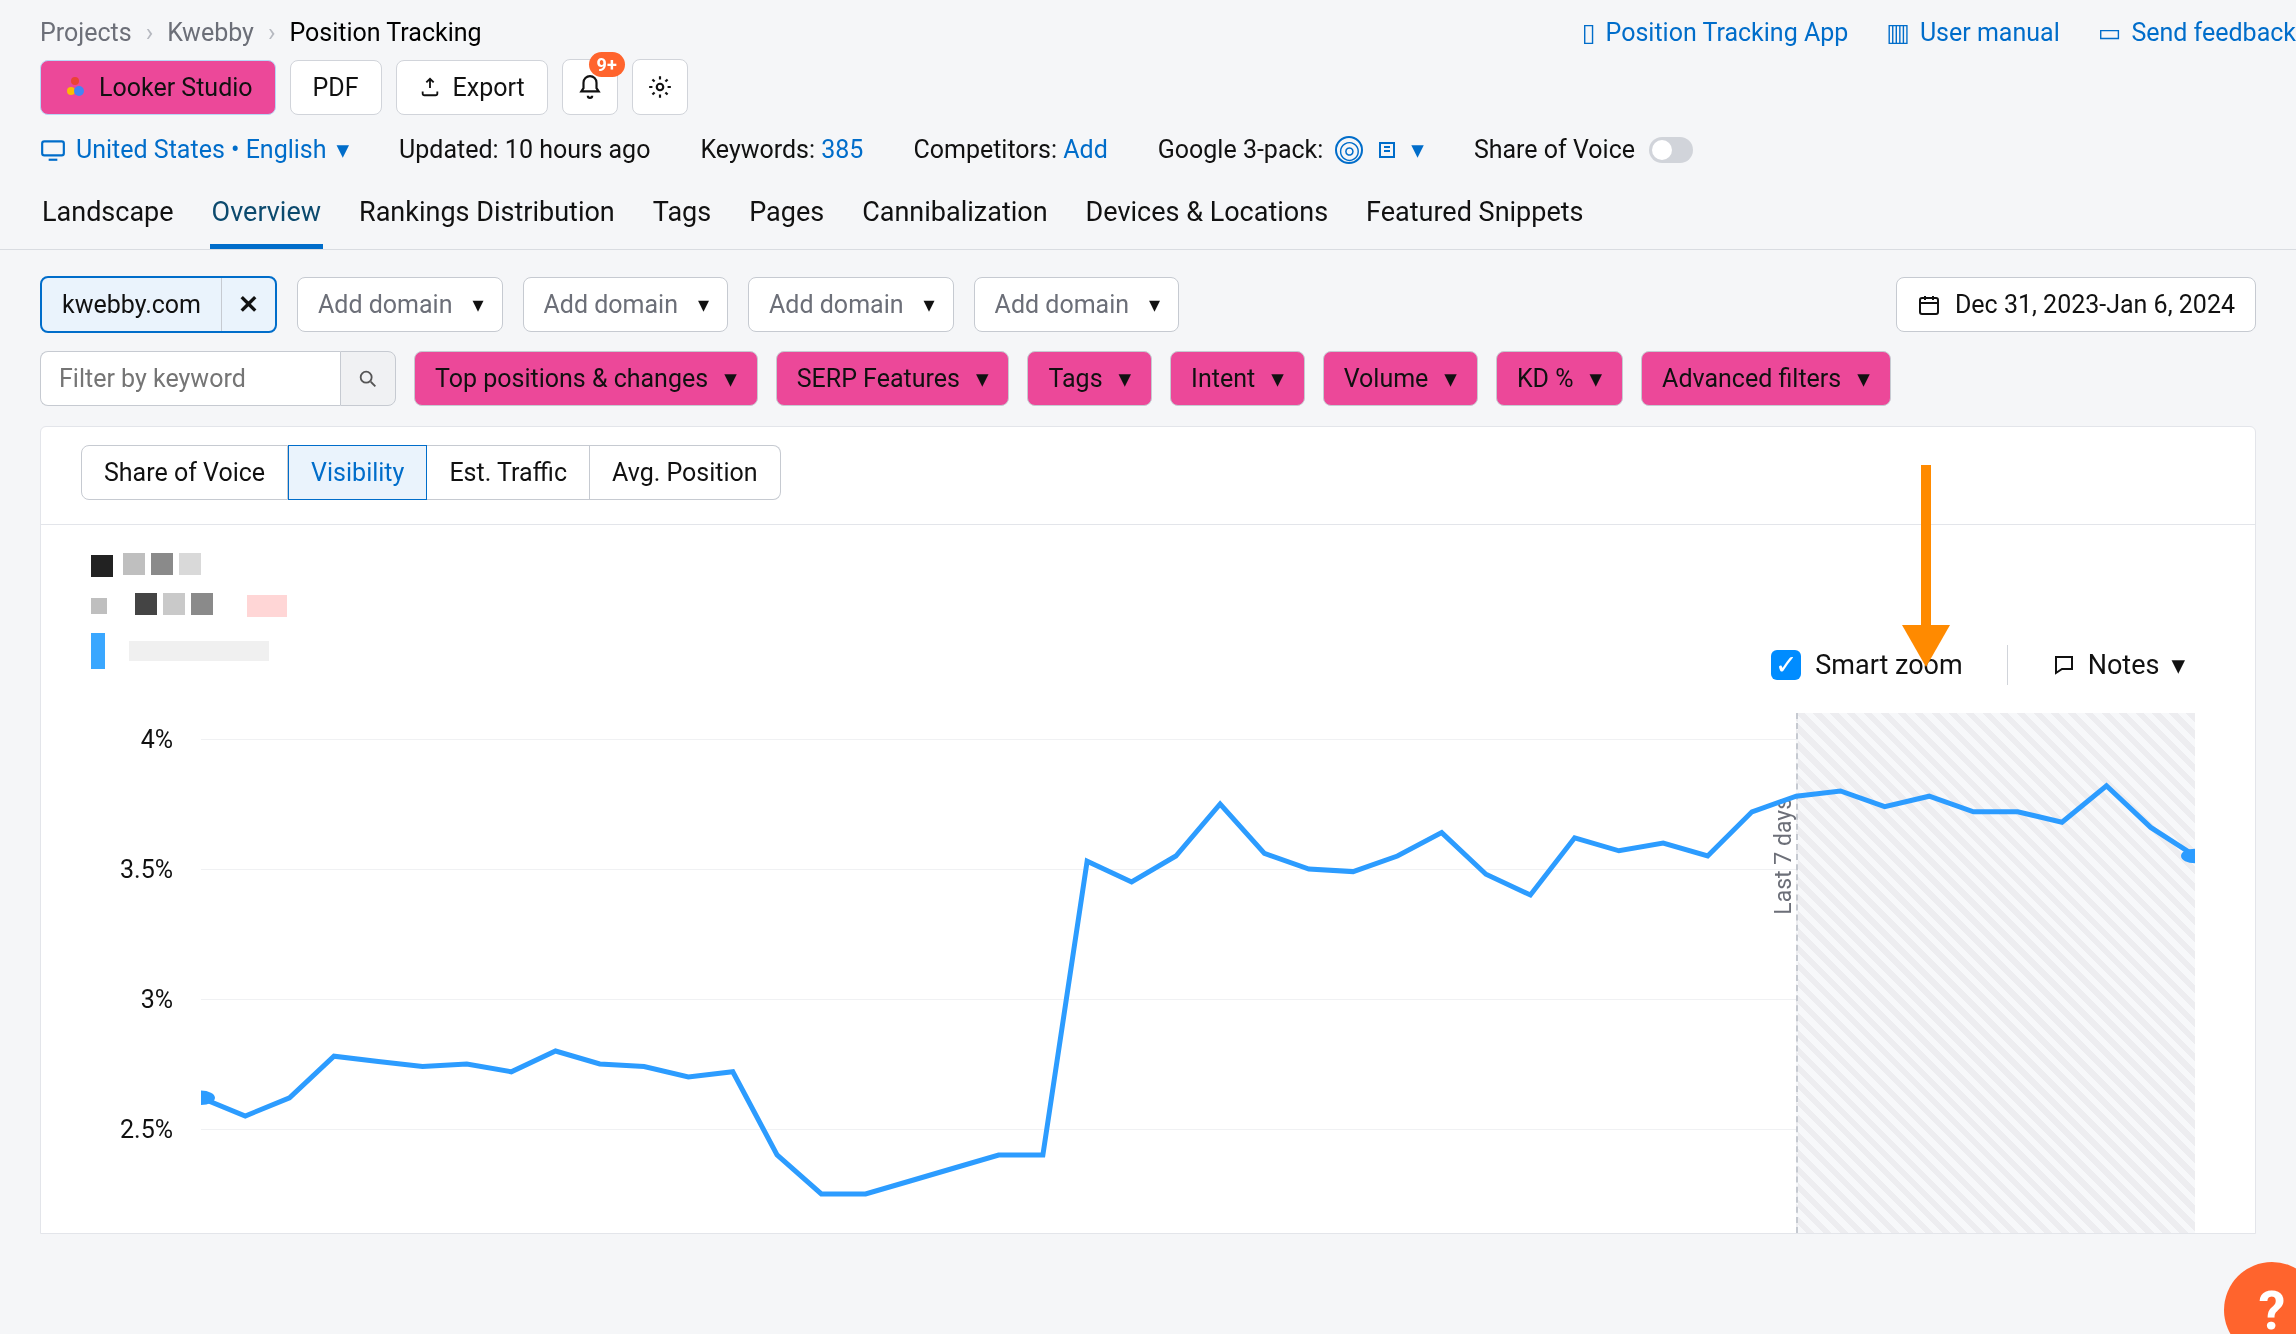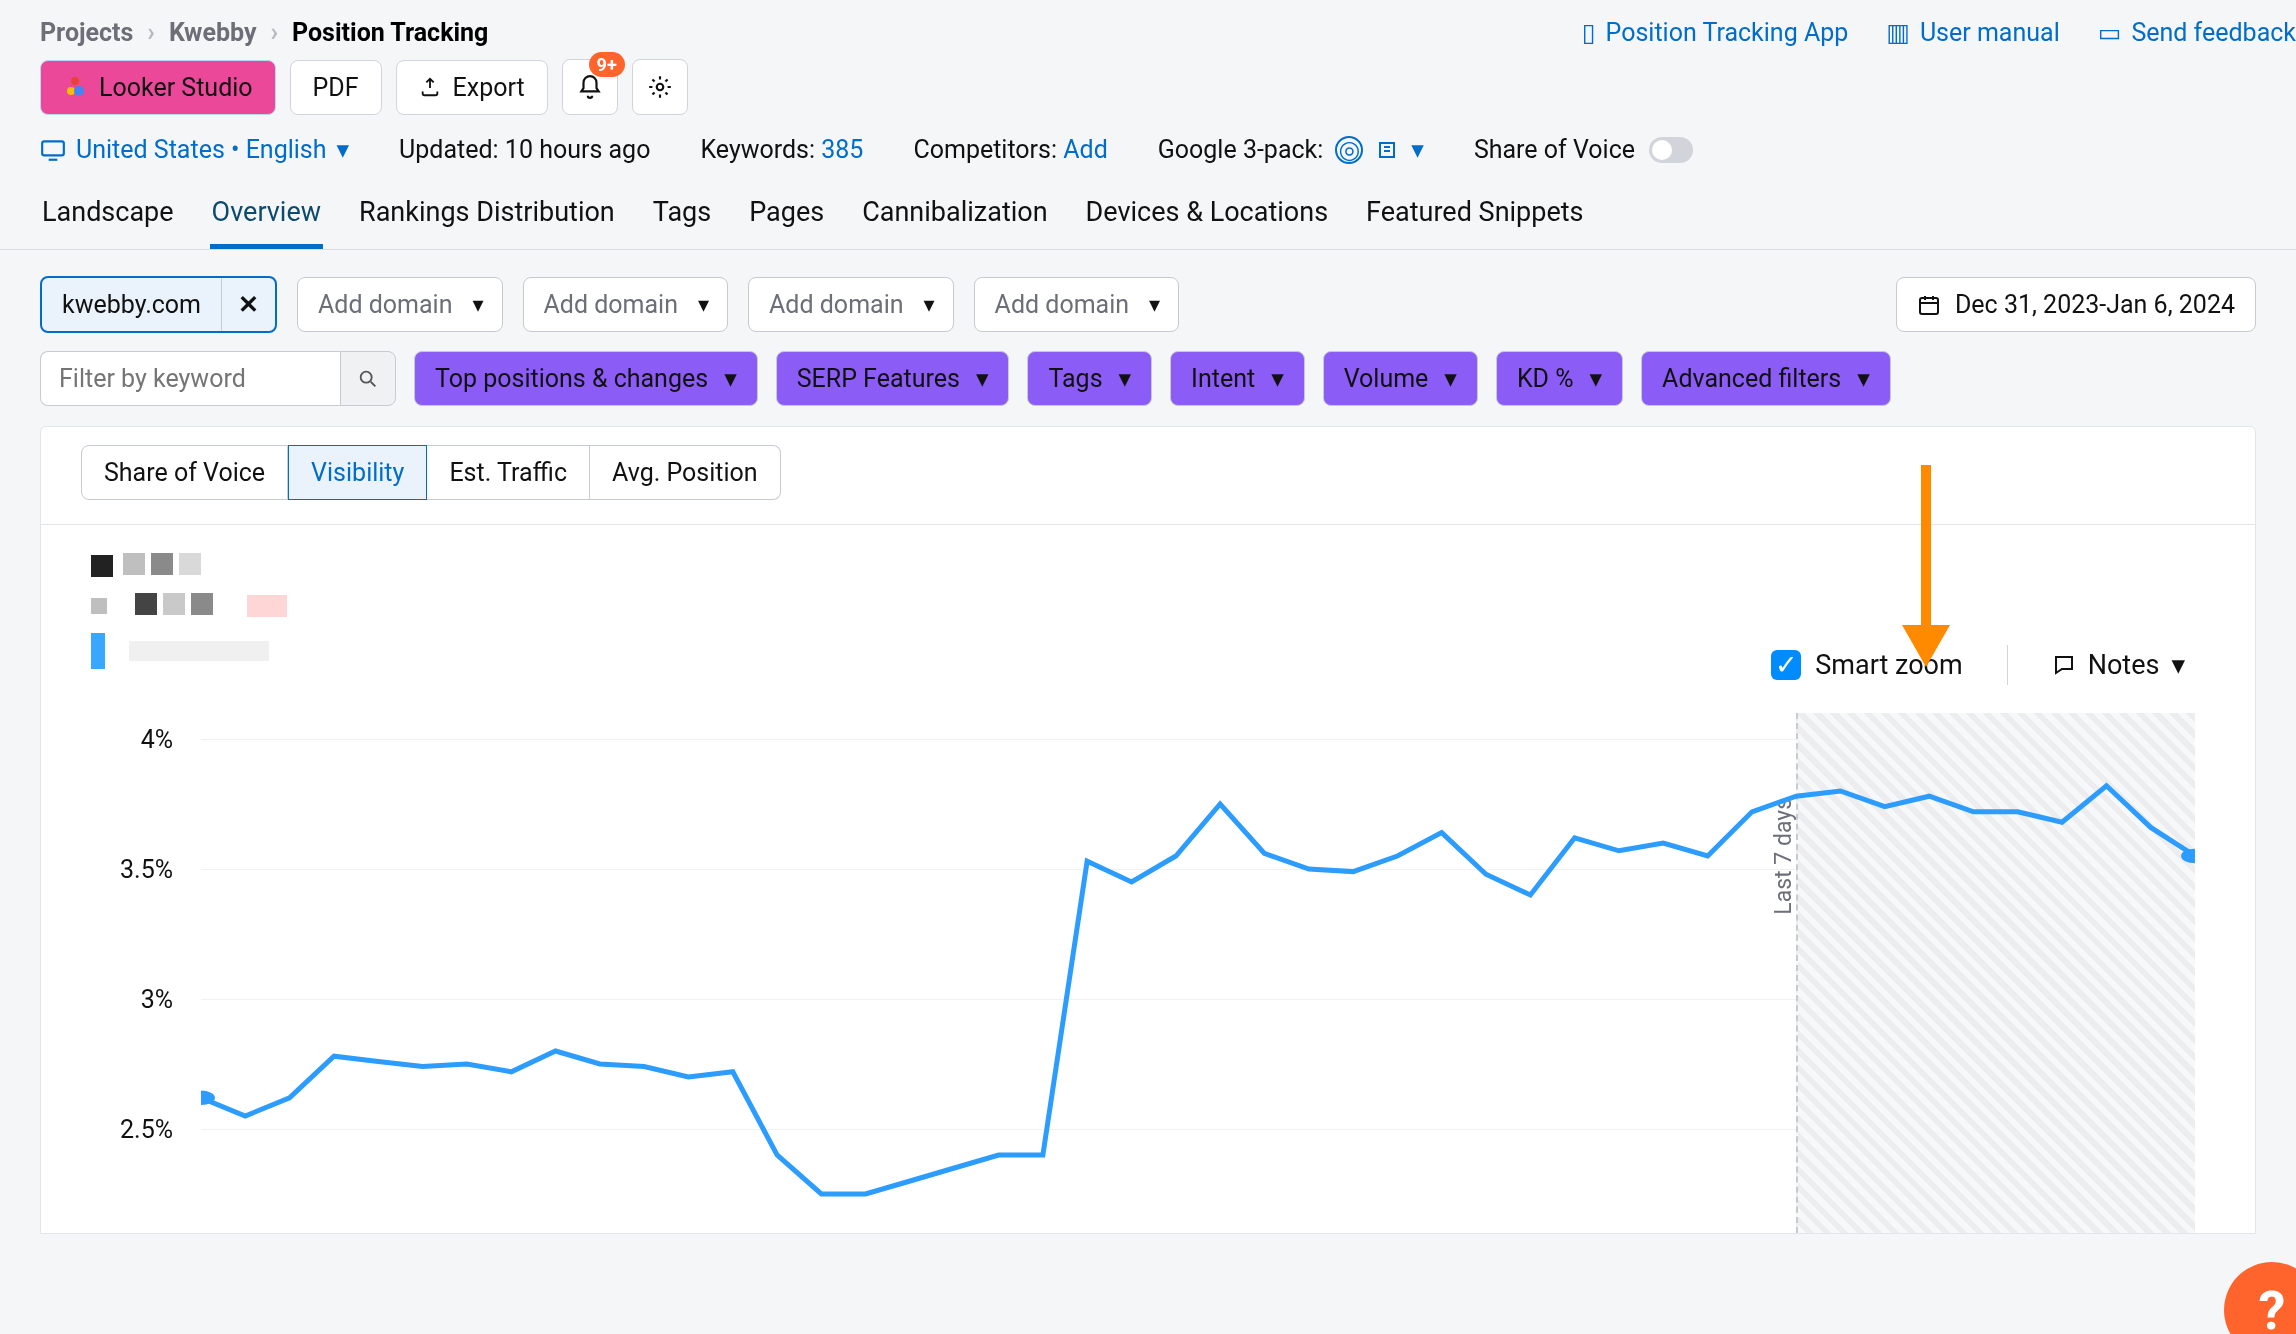--- a/index.html
+++ b/index.html
@@ -1,19 +1,19 @@
 <!DOCTYPE html>
 <html><head>
 <meta charset="utf-8">
 <style>
 * { box-sizing: border-box; margin: 0; padding: 0; font-family: -apple-system, BlinkMacSystemFont, "Segoe UI", Roboto, Helvetica, Arial, sans-serif; }
 body { background: #f5f6f8; color: #111; width: 2296px; height: 1334px; overflow: hidden; position: relative; transform-origin: top left; }
 
 
-.crumbs { display:flex; align-items:center; gap:14px; padding: 18px 40px 10px; font-size:25px; color:#6c6f78;font-weight:bold; }
+.crumbs { display:flex; align-items:center; gap:14px; padding: 18px 40px 10px; font-size:25px; color:#6c6f78; }
 .crumbs .link { color:#6c6f78; cursor:pointer; }
 .crumbs .sep { color:#b6b9c0; }
 .crumbs .cur { color:#000000; }
 
 .topright { position:absolute; right:0; top:18px; display:flex; gap:38px; align-items:center; font-size:25px; }
 .topright .tl { color:#006dca; display:flex; align-items:center; gap:10px; cursor:pointer; }
 .icon { display:inline-block; }
 
 
 .titlerow { display:flex; justify-content:space-between; align-items:center; padding: 2px 40px 10px; }
@@ -49,21 +49,21 @@
 .chip.active { border:2px solid #006dca; background:#eaf3fc; }
 .chip .lbl { padding:12px 20px; }
 .chip .x { border-left:1px solid #c6cad1; padding:12px 16px; cursor:pointer; font-weight:700; }
 .chip.adder .lbl { color:#6c6f78; }
 .chev { font-size:22px; padding-right:18px; color:#111; }
 .chipsrow .spacer { flex:1; }
 .daterange { border:1px solid #c6cad1; border-radius:8px; background:#fff; padding:12px 20px; font-size:25px; display:flex; align-items:center; gap:14px; cursor:pointer; }
 
 
 .filterrow { display:flex; gap:18px; padding: 6px 40px 20px; align-items:center; flex-wrap:wrap; }
-.fbox { border:1px solid #c6cad1; border-radius:8px; background:#8b5cf6; font-size:25px; color:#111; padding:12px 20px; display:flex; align-items:center; gap:16px; cursor:pointer; }
+.fbox { border:1px solid #c6cad1; border-radius:8px; background:#ec4899; font-size:25px; color:#111; padding:12px 20px; display:flex; align-items:center; gap:16px; cursor:pointer; }
 .searchwrap { display:flex; }
 .searchwrap input { border:1px solid #c6cad1; border-right:none; border-radius:8px 0 0 8px; padding:12px 18px; font-size:25px; width:300px; background:#fff; color:#6c6f78; }
 .searchwrap .sbtn { border:1px solid #c6cad1; border-radius:0 8px 8px 0; width:56px; background:#f0f1f3; display:flex; align-items:center; justify-content:center; cursor:pointer; }
 
 
 .card { background:#fff; margin: 0 40px; border:1px solid #e3e5ea; border-radius:6px 6px 0 0; padding-top:18px; }
 .segrow { display:flex; padding: 0 40px 24px; }
 .seg { border:1px solid #c6cad1; padding:12px 22px; font-size:25px; cursor:pointer; background:#fff; }
 .seg:first-child { border-radius:8px 0 0 8px; }
 .seg:last-child { border-radius:0 8px 8px 0; }

